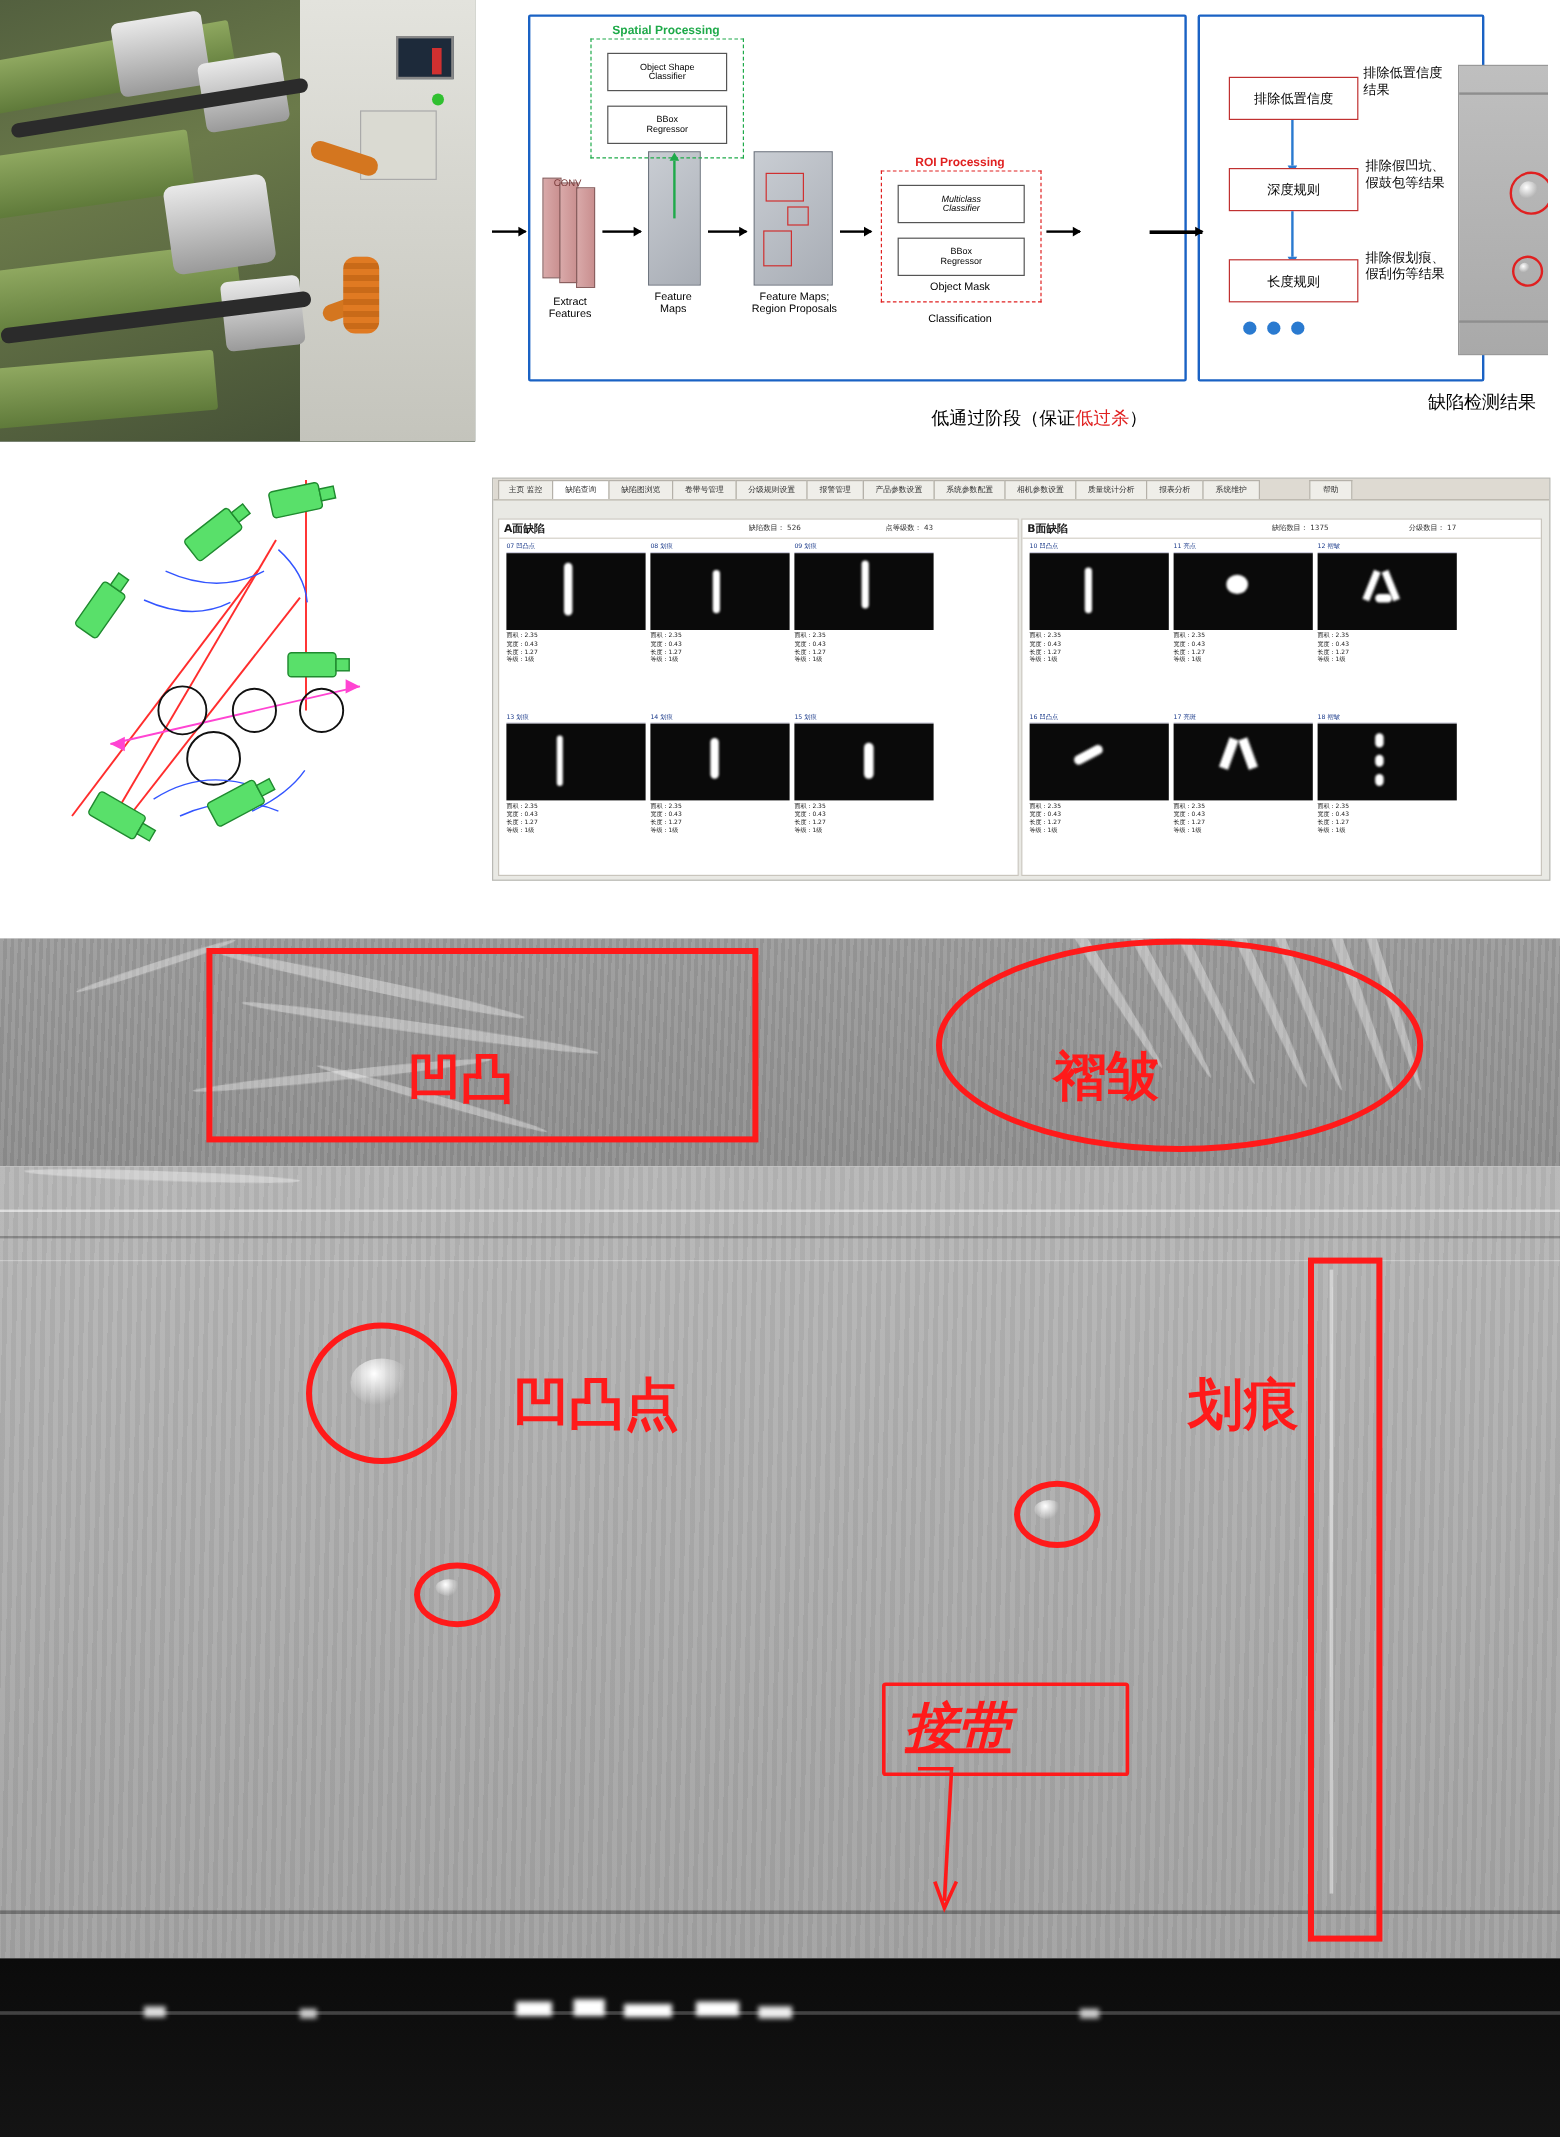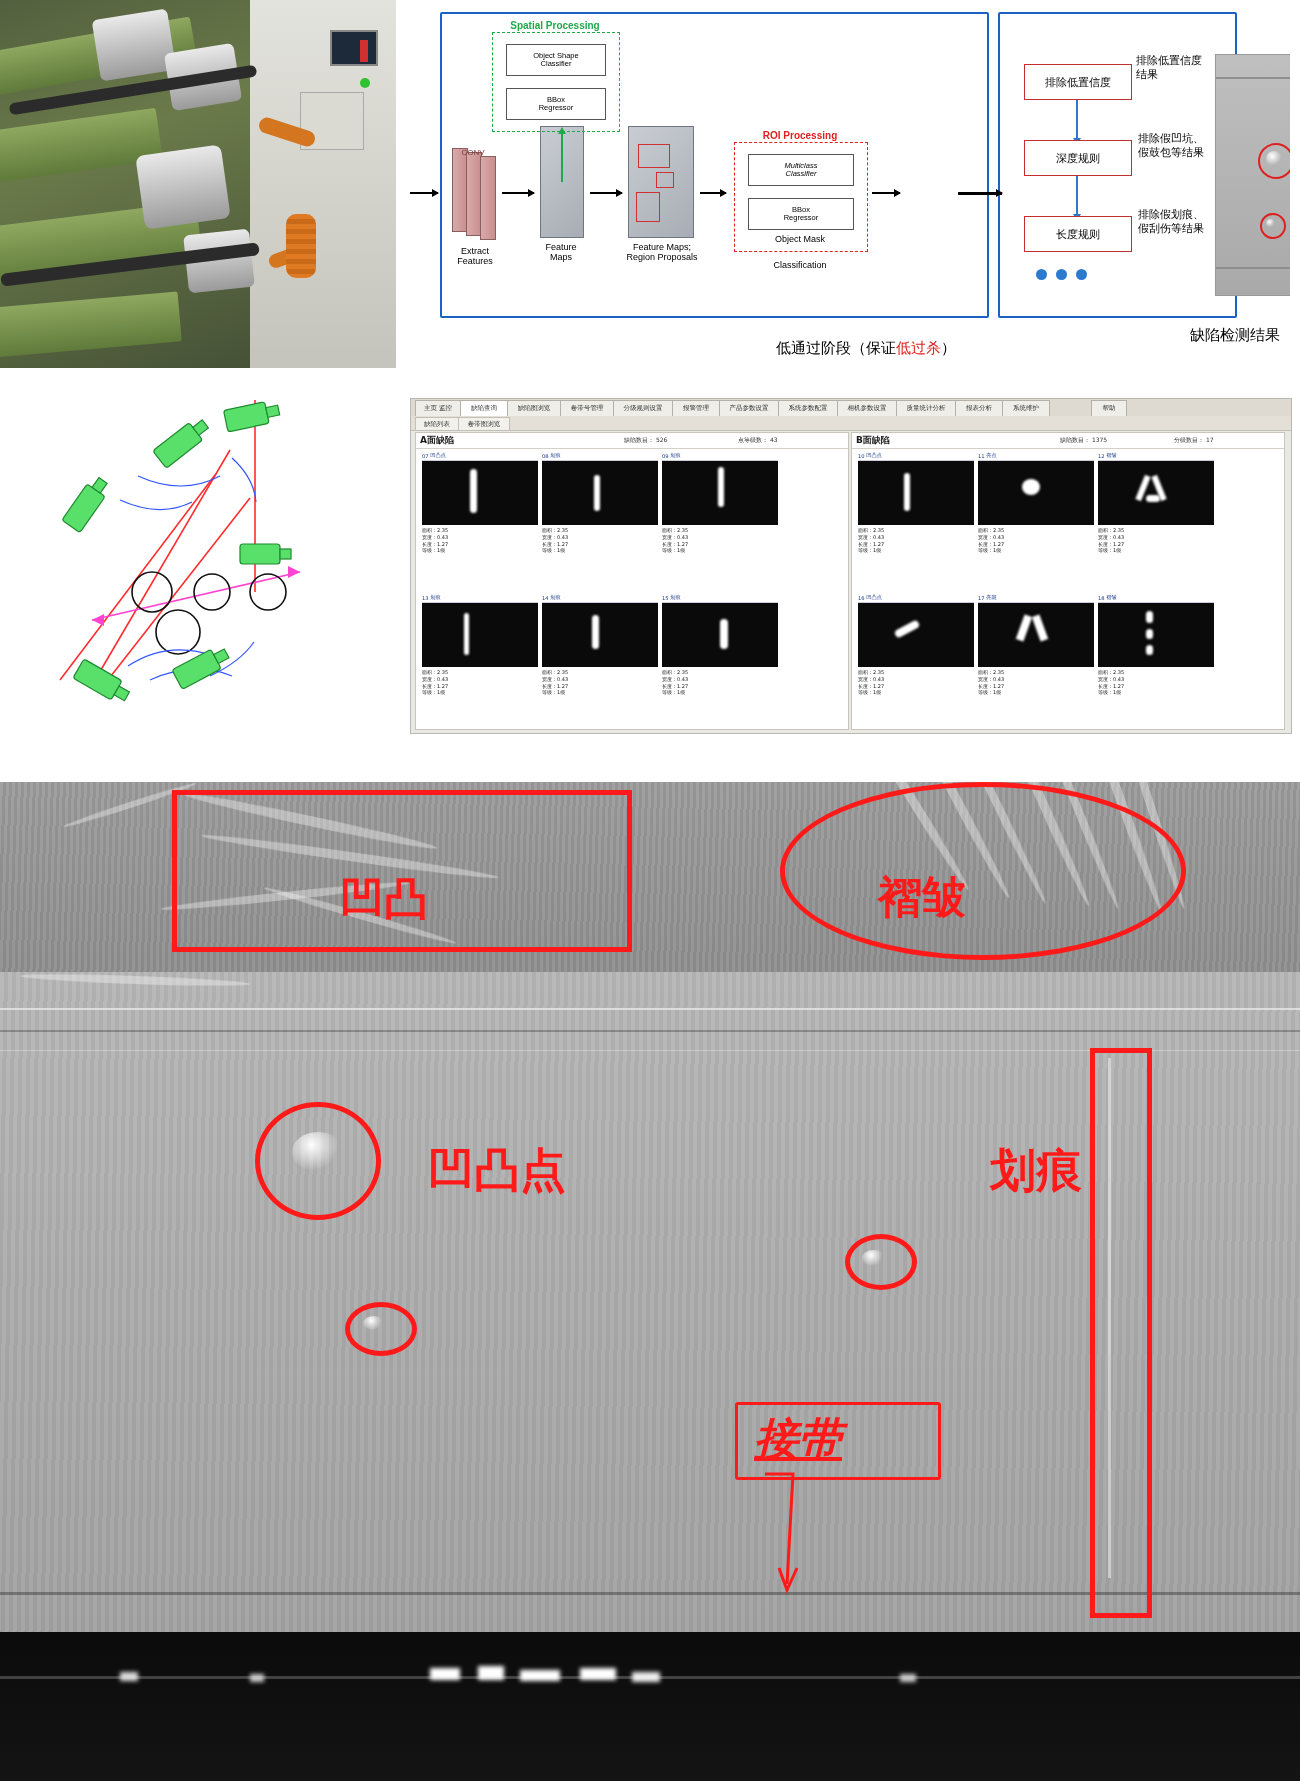--- a/index.html
+++ b/index.html
@@ -289,28 +289,20 @@
     <div class="tab" style="left:544px;width:46px;">
         <span class="cn">报表分析</span>
       </div>
     <div class="tab" style="left:591px;width:46px;">
         <span class="cn">系统维护</span>
       </div>
     <div class="tab" style="left:680px;width:34px;">
         <span class="cn">帮助</span>
       </div>
   </div>
-  <div class="subbar">
-    <div class="subtab" style="left:4px;width:42px;">
-        <span class="cn">缺陷列表</span>
-      </div>
-    <div class="subtab" style="left:47px;width:50px;">
-        <span class="cn">卷带图浏览</span>
-      </div>
-  </div>
 
   <div class="sw-pane" style="left:4px;width:432px;">
     <div class="sw-head">
       <div class="sw-title cn">A面缺陷</div>
       <div class="sw-meta cn" style="left:208px;">缺陷数目： 526</div>
       <div class="sw-meta cn" style="left:322px;">点等级数： 43</div>
     </div>
 
     <div class="thumb-cell" style="left:6px;top:18px;">
       <div class="thumb-hdr cn"><span>07</span>&nbsp;<span>凹凸点</span></div>

